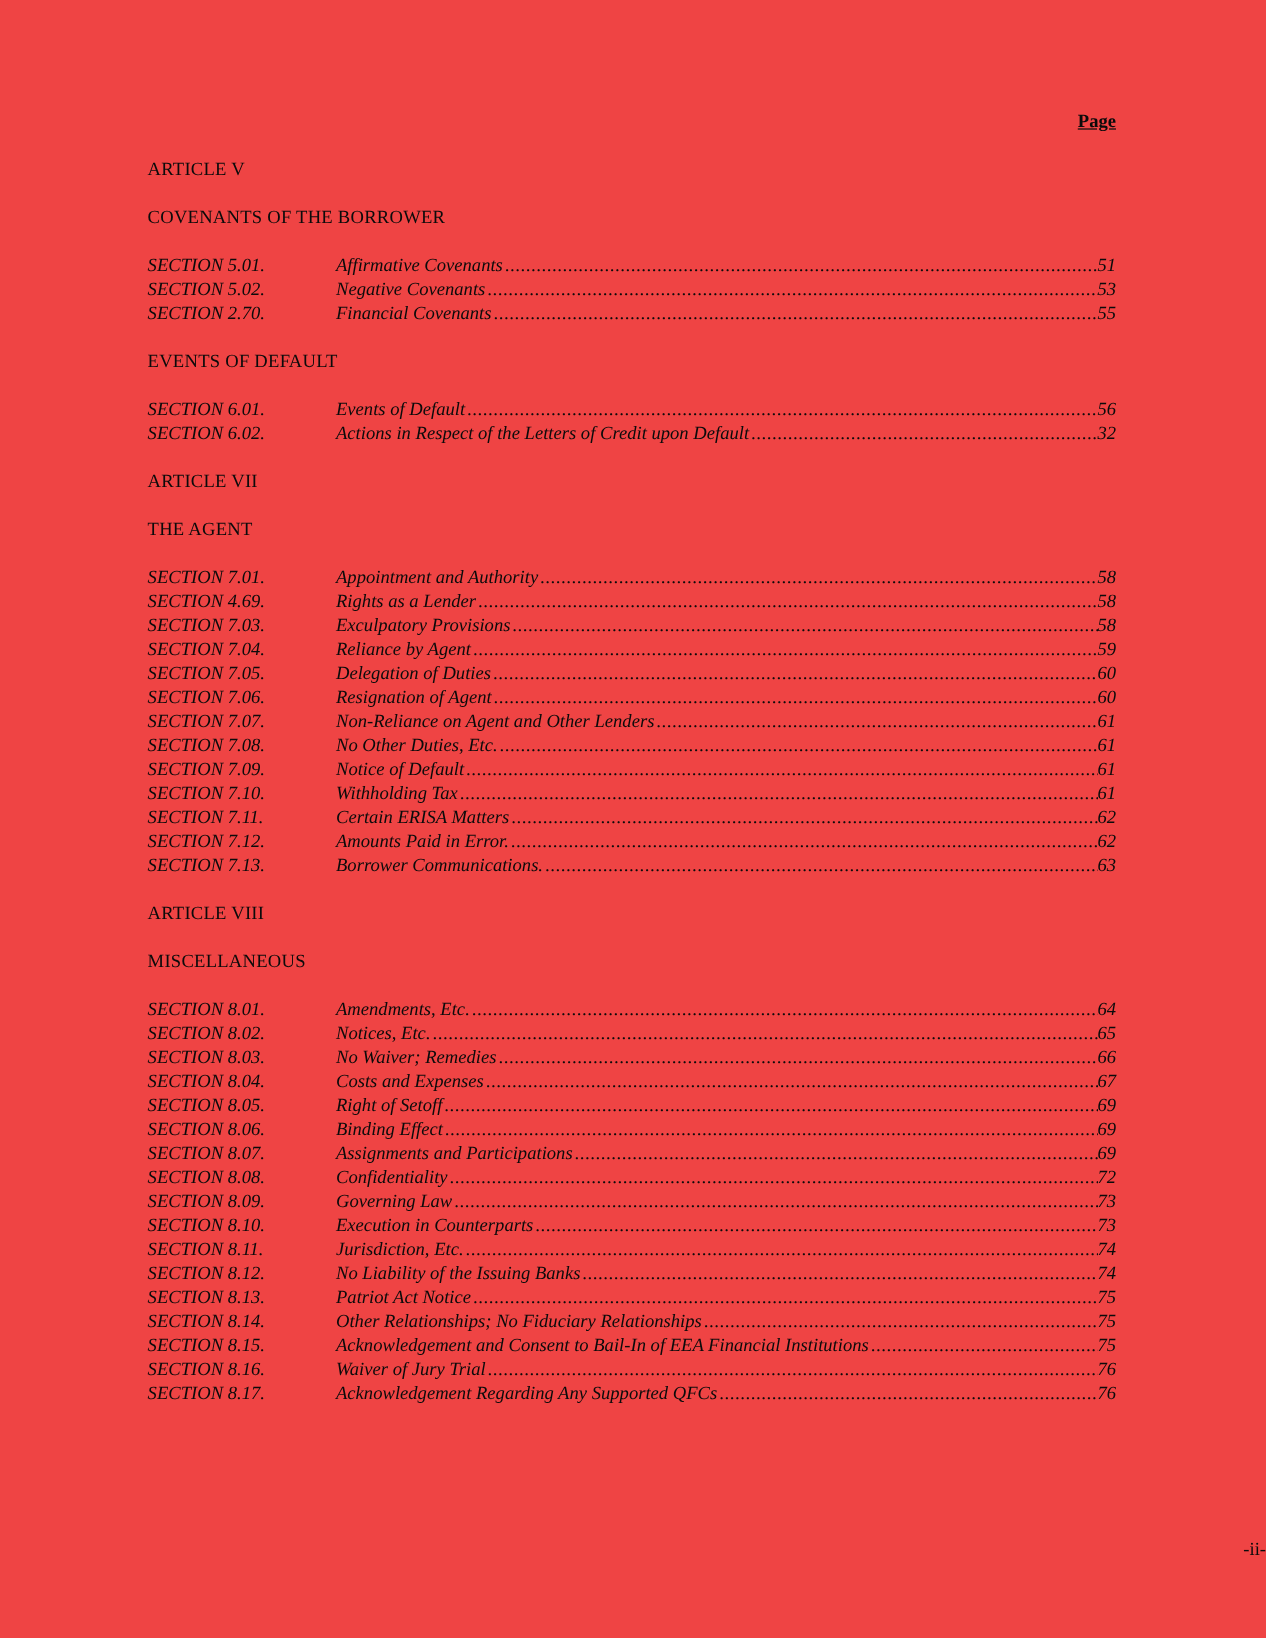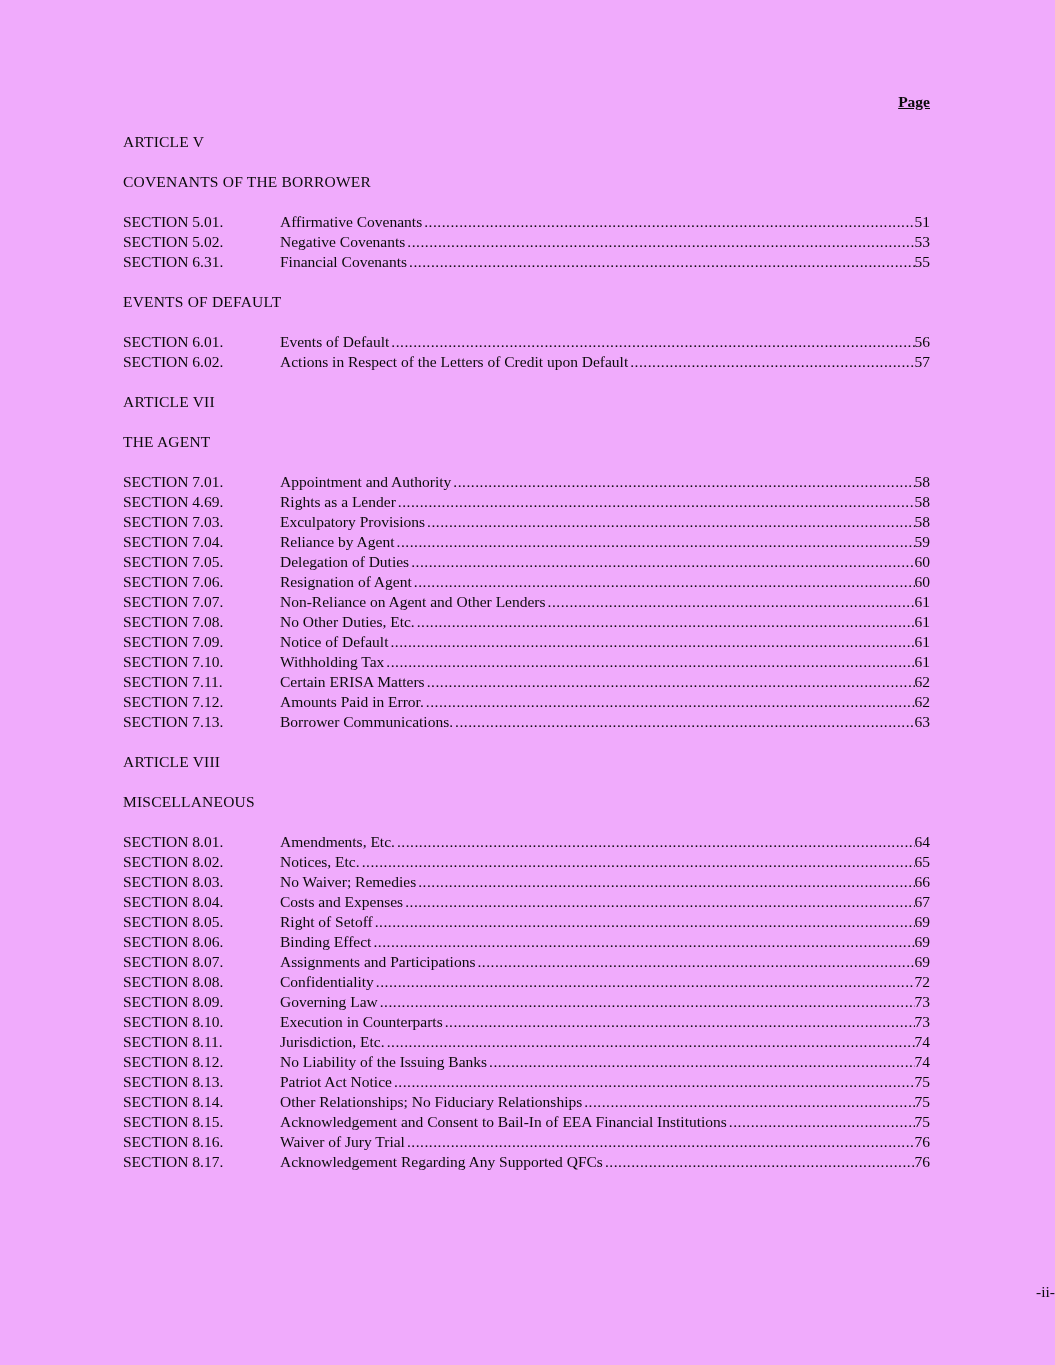--- a/index.html
+++ b/index.html
@@ -4,21 +4,21 @@
 <style>
   html, body {
     margin: 0;
     padding: 0;
     background: #ffffff;
   }
   .page {
     position: relative;
     width: 1055px;
     height: 1365px;
-    background: #f0abfc;
+    background: #ef4444;
     font-family: "Liberation Serif", "DejaVu Serif", serif;
     font-size: 15.5px;
     line-height: 20px;
     color: #0b0b0b;
     overflow: hidden;
   }
   .content {
     position: absolute;
     left: 123px;
     top: 0;
@@ -42,20 +42,21 @@
     letter-spacing: 0.2px;
   }
   .rows {
     margin: 0 0 20px 0;
   }
   .toc-row {
     display: flex;
     align-items: flex-start;
     height: 20px;
     white-space: nowrap;
+    font-style: italic;
   }
   .sec {
     flex: 0 0 157px;
   }
   .title {
     flex: 0 0 auto;
   }
   .dots {
     flex: 1 1 auto;
     min-width: 0;
@@ -98,42 +99,42 @@
           <span class="dots"></span>
           <span class="pg">51</span>
         </div>
         <div class="toc-row">
           <span class="sec">SECTION 5.02.</span>
           <span class="title">Negative Covenants</span>
           <span class="dots"></span>
           <span class="pg">53</span>
         </div>
         <div class="toc-row">
-          <span class="sec">SECTION 6.31.</span>
+          <span class="sec">SECTION 2.70.</span>
           <span class="title">Financial Covenants</span>
           <span class="dots"></span>
           <span class="pg">55</span>
         </div>
       </div>
     </section>
 
     <section class="article">
       <h3 class="article-subheading">EVENTS OF DEFAULT</h3>
       <div class="rows">
         <div class="toc-row">
           <span class="sec">SECTION 6.01.</span>
           <span class="title">Events of Default</span>
           <span class="dots"></span>
           <span class="pg">56</span>
         </div>
         <div class="toc-row">
           <span class="sec">SECTION 6.02.</span>
           <span class="title">Actions in Respect of the Letters of Credit upon Default</span>
           <span class="dots"></span>
-          <span class="pg">57</span>
+          <span class="pg">32</span>
         </div>
       </div>
     </section>
 
     <section class="article">
       <h2 class="article-heading">ARTICLE VII</h2>
       <h3 class="article-subheading">THE AGENT</h3>
       <div class="rows">
         <div class="toc-row">
           <span class="sec">SECTION 7.01.</span>

